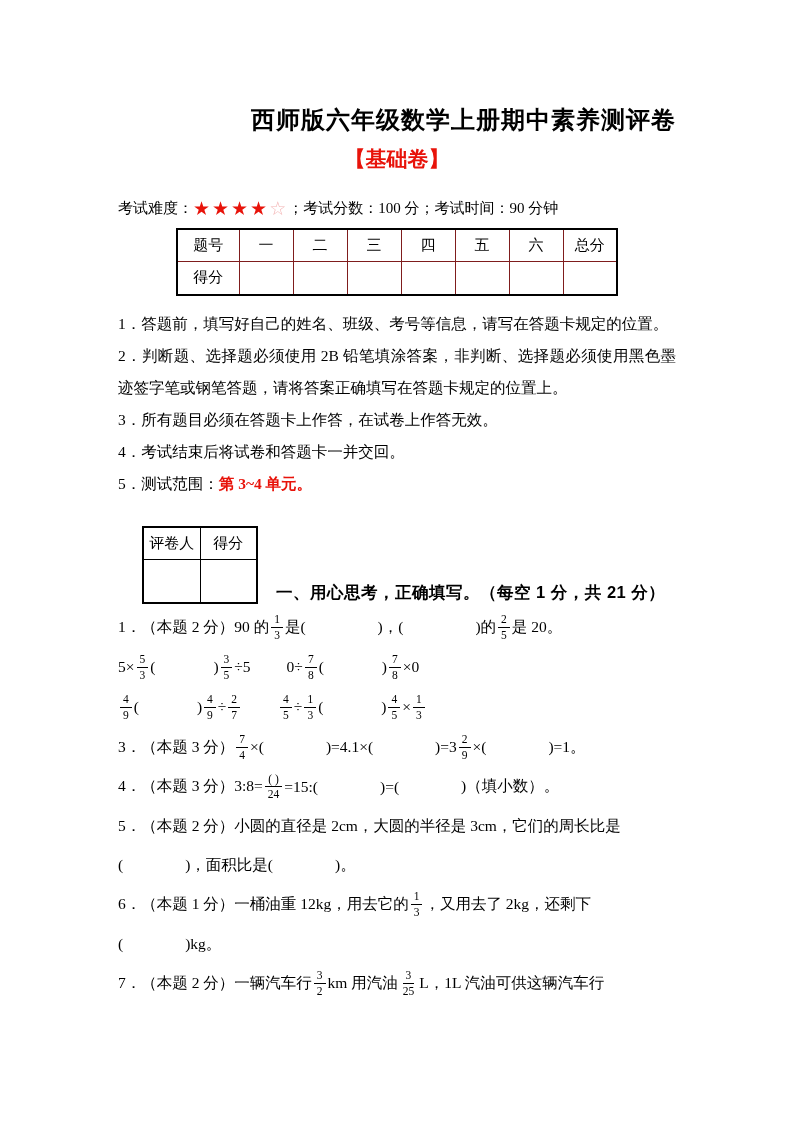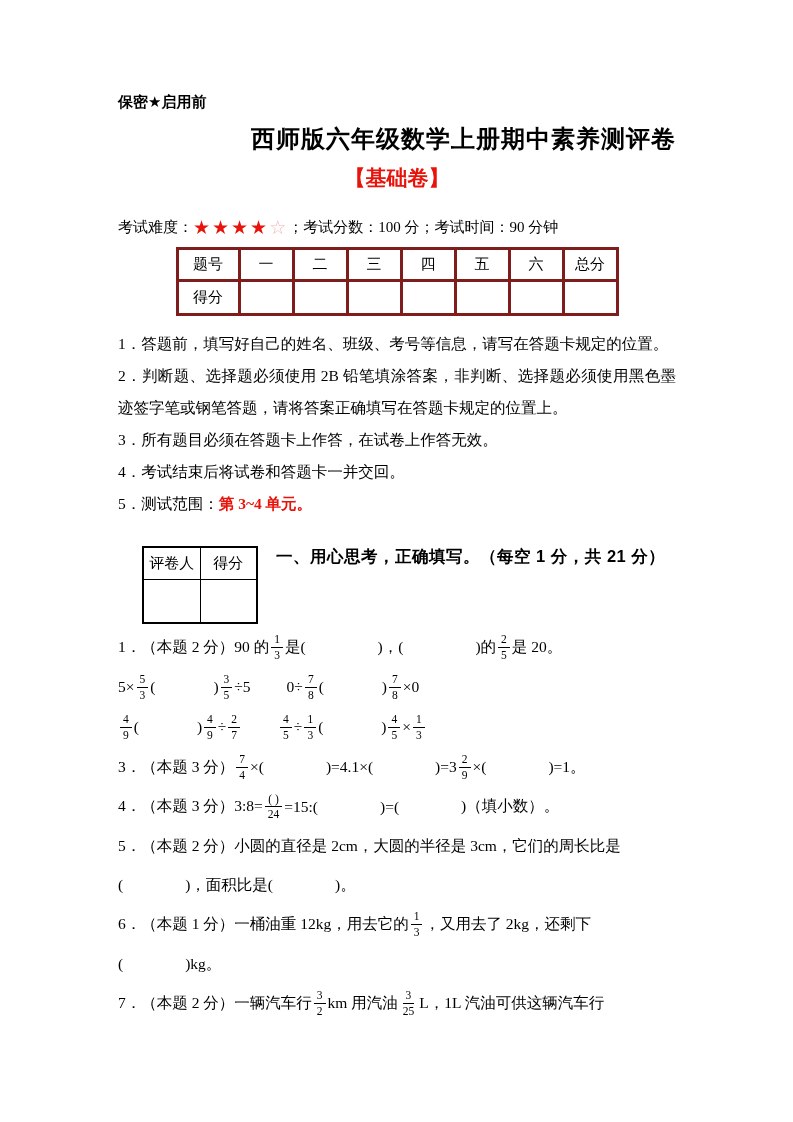--- a/index.html
+++ b/index.html
@@ -15,47 +15,46 @@
   .title { text-align:right; margin-top:11px; font-size:24px; font-family:"Liberation Sans","DejaVu Sans",sans-serif; letter-spacing:1px; }
   .title .w-normal { font-weight:600; }
   .title .w-heavy { font-weight:900; }
   .subtitle { text-align:center; margin-top:9px; font-size:21px; font-weight:900;
     font-family:"Liberation Sans","DejaVu Sans",sans-serif; color:#e8130a; }
   .meta { margin-top:24px; font-size:15px; }
   .stars { color:#e8130a; font-size:19px; letter-spacing:2px; vertical-align:-2px; font-family:"DejaVu Sans",sans-serif; }
   .star-empty { color:#f3b3b3; }
   table { border-collapse:collapse; }
   .score-table { margin:9px auto 0; border:2px solid #000; }
-  .score-table td { border:3px solid #7f1d1d; text-align:center; height:32px; width:54px; font-size:15px; }
+  .score-table td { border:1px solid #7f1d1d; text-align:center; height:32px; width:54px; font-size:15px; }
   .score-table td.first { width:62px; }
   .score-table tr.blank-row td { height:34px; }
   .notes { margin-top:12px; line-height:32px; }
   .notes p { text-align:justify; }
   .red-bold { color:#e8130a; font-weight:bold; }
-  .grader-row { display:flex; align-items:flex-start; margin-top:26px;padding-left:24px; }
+  .grader-row { display:flex; align-items:flex-end; margin-top:26px;padding-left:24px; }
   .grader-table { border:2px solid #000; }
   .grader-table td { border:1px solid #000; width:57px; height:32px; text-align:center; font-size:15px; }
   .grader-table tr.blank-row td { height:44px; }
   .section-heading { font-family:"Liberation Sans","DejaVu Sans",sans-serif; font-weight:bold;
     font-size:16.5px; margin-left:18px; letter-spacing:0.5px; }
   .questions { margin-top:8px; }
   .q-line { display:flex; align-items:center; flex-wrap:wrap; min-height:30px; margin-bottom:9px; }
   .gap { display:inline-block; height:1em; }
   .mixed { display:inline-flex; align-items:center; }
   .frac { display:inline-flex; flex-direction:column; align-items:center; vertical-align:middle;
     font-size:11.5px; line-height:1.3; margin:0 2px; }
   .fnum { border-bottom:1px solid #000; padding:0 3px; text-align:center; min-width:10px; }
   .fden { padding:0 3px; text-align:center; }
 </style>
 </head>
 <body>
 
 <div class="page">
 
-  <div class="security">保密★启用前</div>
 
   <div class="title">
     <span class="w-normal">西师版</span><span class="w-heavy">六年级数学上册期中素养测评卷</span>
   </div>
 
   <div class="subtitle">【基础卷】</div>
 
   <div class="meta">
     <span>考试难度：</span><span class="stars"><span>★★★★</span><span class="star-empty">☆</span></span><span>；考试分数：100 分；考试时间：90 分钟</span>
   </div>

